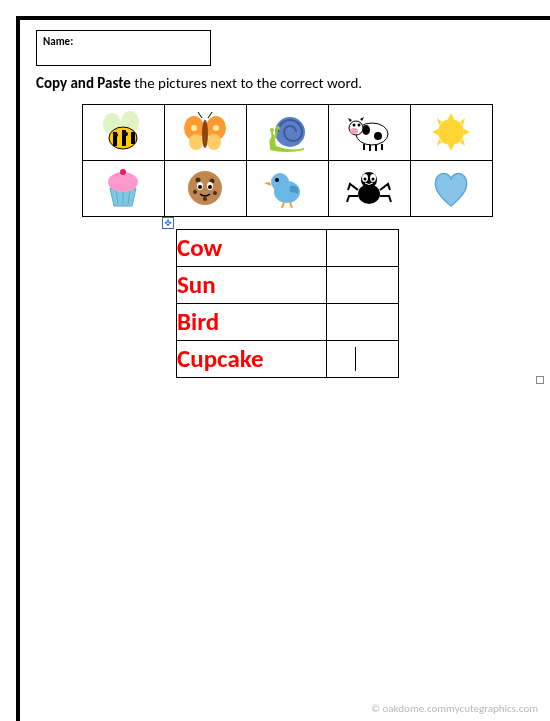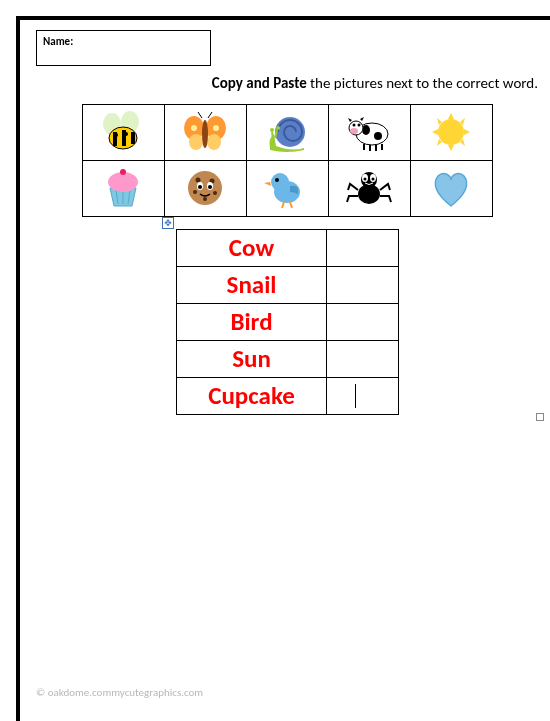--- a/index.html
+++ b/index.html
@@ -22,21 +22,21 @@
   .name-box {
     border: 1.5px solid #000;
     width: 175px;
     height: 36px;
     padding: 4px 6px;
     font-size: 11px;
     font-weight: bold;
     margin-bottom: 8px;
   }
   .instructions {
-    text-align: right;
+    text-align: left;
     font-size: 15px;
     margin-bottom: 10px;
     line-height: 1.3;
   }
   .instructions .bold { font-weight: bold; }
   .picture-grid {
     border-collapse: collapse;
     margin: 0 auto 12px auto;
   }
   .picture-grid td {
@@ -79,48 +79,48 @@
     border-collapse: collapse;
   }
   .word-table td {
     border: 1.5px solid #000;
     height: 37px;
     vertical-align: middle;
     padding: 0;
   }
   .word-cell {
     width: 150px;
-    text-align: center;
+    text-align: left;
     color: #ff0000;
     font-size: 25px;
     font-weight: bold;
     font-family: Calibri, Arial, sans-serif;
   }
   .drop-cell {
     width: 72px;
     background: #fff;
     position: relative;
   }
   .cursor-caret {
     position: absolute;
     left: 40%;
     top: 6px;
     width: 1px;
     height: 24px;
     background: #000;
   }
   .footer {
     position: absolute;
-    bottom: 26px;
+    bottom: 10px;
     left: 16px;
     right: 16px;
     font-size: 11px;
     color: #b8b8b8;
     display: flex;
-    justify-content: flex-start;
+    justify-content: flex-end;
   }
 </style>
 </head>
 <body>
 
 <div class="page">
 
   <div class="name-box">
     <span>Name:</span>
   </div>
@@ -266,29 +266,25 @@
 
   <div class="table-wrap">
     <div class="move-handle">✥</div>
     <table class="word-table">
       <tbody>
           <tr>
         <td class="word-cell">Cow</td>
         <td class="drop-cell"></td>
       </tr>
       <tr>
-        <td class="word-cell">Snail</td>
+        <td class="word-cell">Sun</td>
         <td class="drop-cell"></td>
       </tr>
       <tr>
         <td class="word-cell">Bird</td>
-        <td class="drop-cell"></td>
-      </tr>
-      <tr>
-        <td class="word-cell">Sun</td>
         <td class="drop-cell"></td>
       </tr>
       <tr>
         <td class="word-cell">Cupcake</td>
         <td class="drop-cell">
               <span class="cursor-caret"></span>
             </td>
       </tr>
     </tbody>
       </table>

